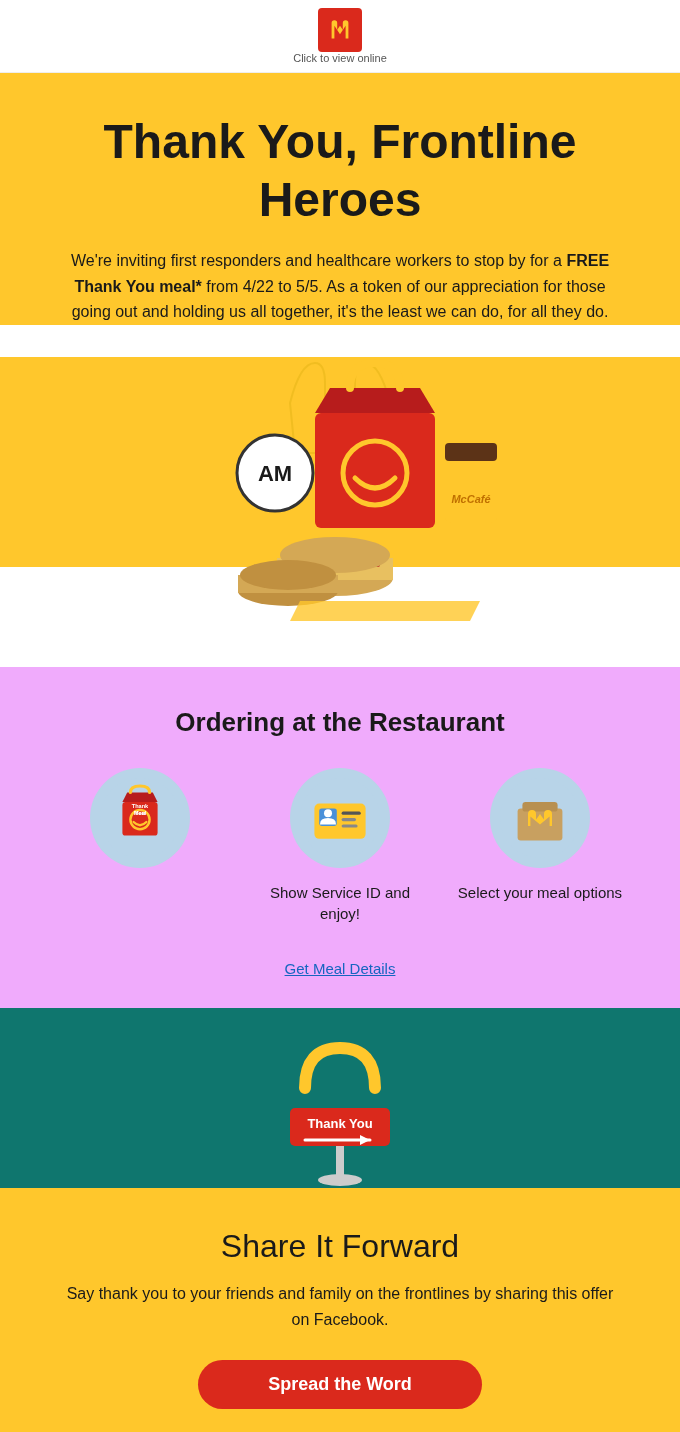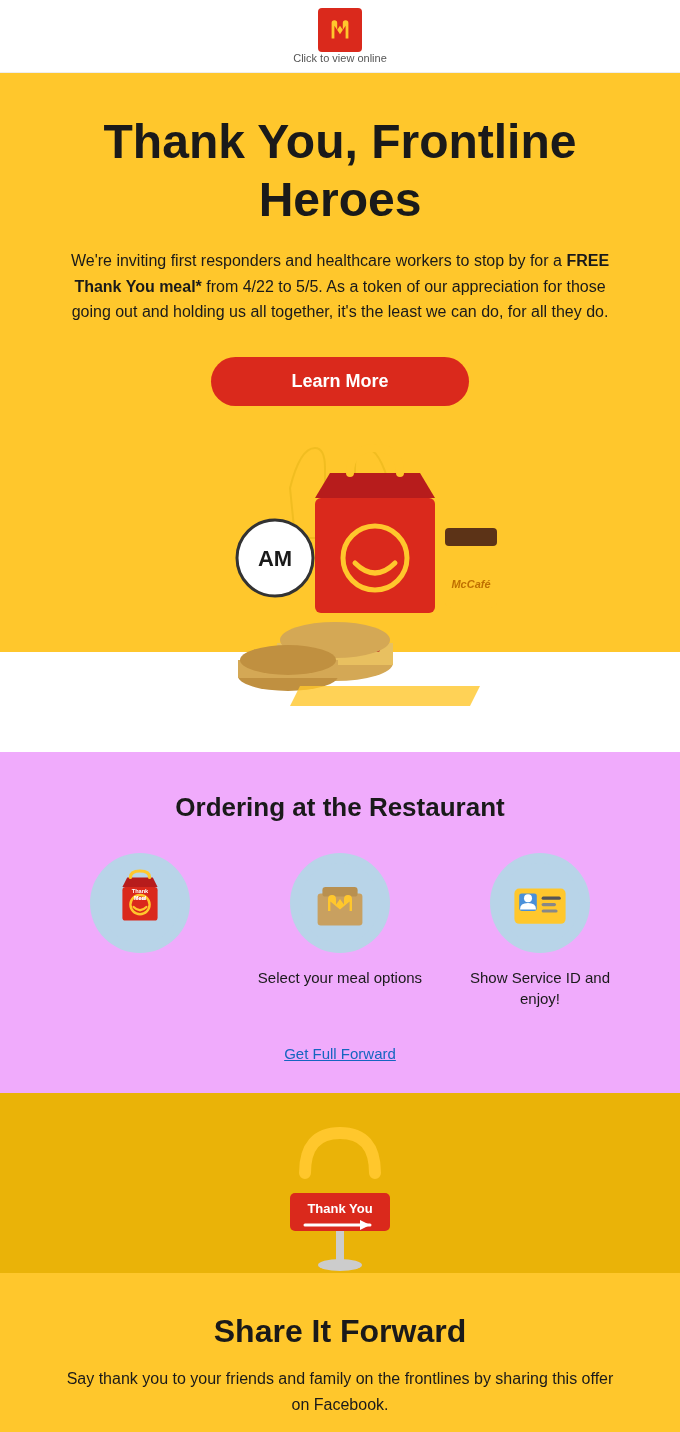--- a/index.html
+++ b/index.html
@@ -133,36 +133,36 @@
       display: inline-block;
       font-size: 15px;
       color: #1565c0;
       text-decoration: underline;
       margin-top: 6px;
       cursor: pointer;
     }
 
     
     .sign-area {
-      background: #eab308;
+      background: #0f766e;
       padding: 20px 0 0 0;
       display: flex;
       justify-content: center;
       align-items: flex-end;
     }
 
     
     .share-section {
       background: #FFC72C;
       padding: 40px 60px 40px 60px;
       text-align: center;
     }
     .share-title {
       font-size: 32px;
-      font-weight: 700;
+      font-weight: 400;
       color: #1a1a1a;
       margin-bottom: 16px;
     }
     .share-body {
       font-size: 16px;
       color: #1a1a1a;
       line-height: 1.6;
       margin-bottom: 28px;
     }
     .spread-btn {
@@ -188,21 +188,20 @@
       </svg>
     </div>
     <span class="view-online">Click to view online</span>
   </div>
 
   <div class="hero-section">
     <h1 class="hero-title">Thank You, Frontline Heroes</h1>
     <p class="hero-body">
       <span>We're inviting first responders and healthcare workers to stop by for a </span><strong>FREE Thank You meal*</strong><span> from 4/22 to 5/5. As a token of our appreciation for those going out and holding us all together, it's the least we can do, for all they do.</span>
     </p>
-    <a class="learn-more-btn" href="#">Learn More</a>
   </div>
 
   <div style="position:relative; background:#FFC72C; height: 310px; overflow:visible;">
     <div style="position:absolute; bottom:0; left:0; right:0; height:100px; background:#ffffff;"></div>
 
     <div class="meal-svg-container">
       <svg viewBox="0 0 340 280" xmlns="http://www.w3.org/2000/svg" style="width:340px;height:280px;">
 
         <g opacity="0.25">
           <path d="M120 60 Q130 20 145 20 Q155 20 155 40 L155 100 Q160 70 170 70 Q180 70 185 100 L185 40 Q185 20 195 20 Q210 20 220 60 L215 110 L125 110 Z" fill="#FFC72C" stroke="#c8a000" stroke-width="2"></path>
@@ -257,56 +256,56 @@
 
             <path d="M38 18 Q38 10 50 10 Q62 10 62 18" fill="none" stroke="#FFC72C" stroke-width="4" stroke-linecap="round"></path>
             <circle cx="50" cy="52" r="12" fill="none" stroke="#FFC72C" stroke-width="3"></circle>
             <path d="M42 55 Q50 63 58 55" fill="none" stroke="#FFC72C" stroke-width="3" stroke-linecap="round"></path>
 
             <text x="50" y="38" text-anchor="middle" font-size="7" fill="white" font-weight="bold">Thank</text>
             <text x="50" y="46" text-anchor="middle" font-size="7" fill="white" font-weight="bold">You</text>
             <text x="50" y="46" text-anchor="middle" font-size="7" fill="white" font-weight="bold">Meal</text>
           </svg>
         </div>
-      </div>
-
-      <div class="step-item">
-        <div class="step-icon">
-          <svg viewBox="0 0 100 100" xmlns="http://www.w3.org/2000/svg" width="80" height="80">
-            <circle cx="50" cy="50" r="50" fill="#B8D4E8"></circle>
-
-            <rect x="22" y="38" width="56" height="40" rx="4" fill="#c8a060"></rect>
-            <rect x="28" y="30" width="44" height="12" rx="4" fill="#b89050"></rect>
-
-            <path d="M35 60 L35 45 Q35 40 40 40 Q45 40 45 45 L45 52 Q50 45 50 45 Q50 45 55 52 L55 45 Q55 40 60 40 Q65 40 65 45 L65 60 L62 60 L62 48 L50 58 L38 48 L38 60 Z" fill="#FFC72C"></path>
-          </svg>
-        </div>
-        <span class="step-label">Select your meal options</span>
       </div>
 
       <div class="step-item">
         <div class="step-icon">
           <svg viewBox="0 0 100 100" xmlns="http://www.w3.org/2000/svg" width="80" height="80">
             <circle cx="50" cy="50" r="50" fill="#B8D4E8"></circle>
 
             <rect x="18" y="32" width="64" height="44" rx="6" fill="#FFC72C"></rect>
             <rect x="24" y="38" width="22" height="22" rx="3" fill="#4a90d9"></rect>
 
             <circle cx="35" cy="44" r="5" fill="white"></circle>
             <path d="M25 58 Q25 50 35 50 Q45 50 45 58" fill="white"></path>
 
             <rect x="52" y="42" width="24" height="4" rx="2" fill="#555"></rect>
             <rect x="52" y="50" width="18" height="4" rx="2" fill="#888"></rect>
             <rect x="52" y="58" width="20" height="4" rx="2" fill="#888"></rect>
           </svg>
         </div>
         <span class="step-label">Show Service ID and enjoy!</span>
       </div>
+
+      <div class="step-item">
+        <div class="step-icon">
+          <svg viewBox="0 0 100 100" xmlns="http://www.w3.org/2000/svg" width="80" height="80">
+            <circle cx="50" cy="50" r="50" fill="#B8D4E8"></circle>
+
+            <rect x="22" y="38" width="56" height="40" rx="4" fill="#c8a060"></rect>
+            <rect x="28" y="30" width="44" height="12" rx="4" fill="#b89050"></rect>
+
+            <path d="M35 60 L35 45 Q35 40 40 40 Q45 40 45 45 L45 52 Q50 45 50 45 Q50 45 55 52 L55 45 Q55 40 60 40 Q65 40 65 45 L65 60 L62 60 L62 48 L50 58 L38 48 L38 60 Z" fill="#FFC72C"></path>
+          </svg>
+        </div>
+        <span class="step-label">Select your meal options</span>
+      </div>
     </div>
-    <a class="get-details-link" href="#">Get Full Forward</a>
+    <a class="get-details-link" href="#">Get Meal Details</a>
   </div>
 
   <div class="sign-area">
     <svg viewBox="0 0 200 160" xmlns="http://www.w3.org/2000/svg" width="200" height="160">
 
       <path d="M65 60 Q65 20 100 20 Q135 20 135 60" fill="none" stroke="#FFC72C" stroke-width="12" stroke-linecap="round"></path>
 
       <rect x="96" y="95" width="8" height="55" fill="#cccccc"></rect>
       <ellipse cx="100" cy="152" rx="22" ry="6" fill="#cccccc"></ellipse>
 

